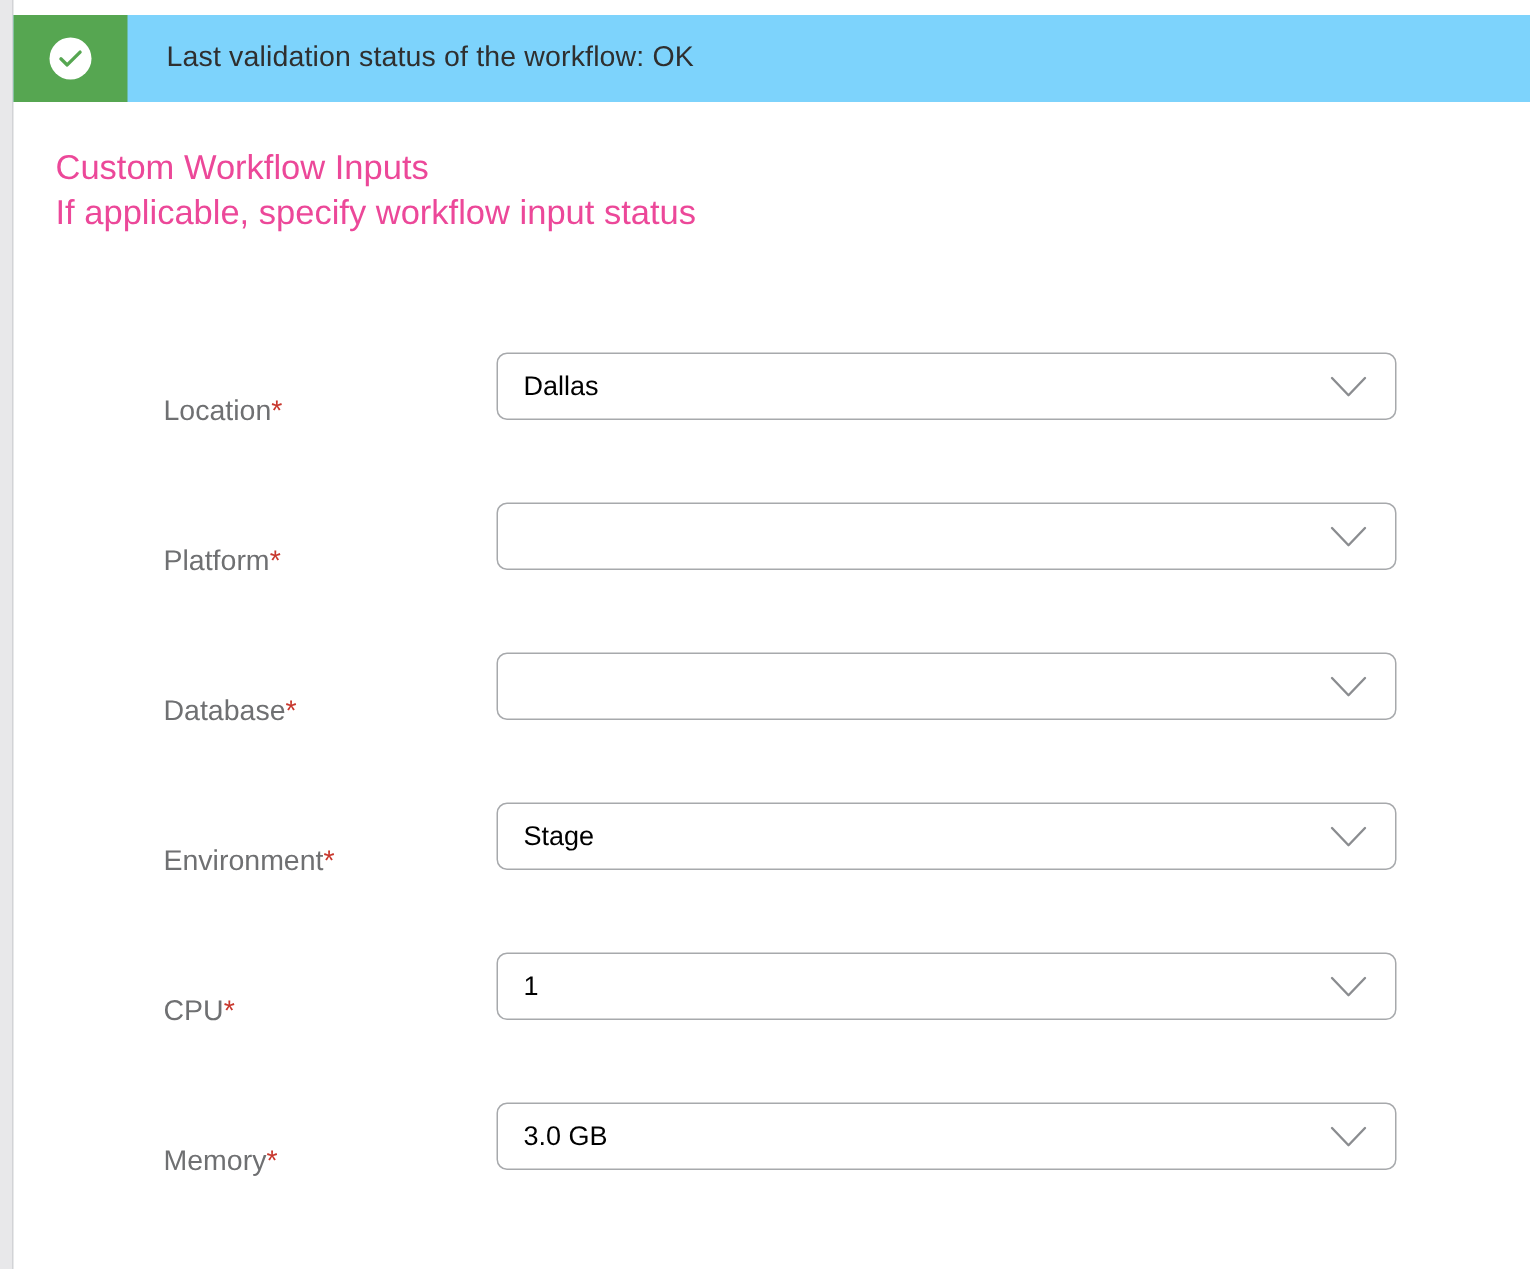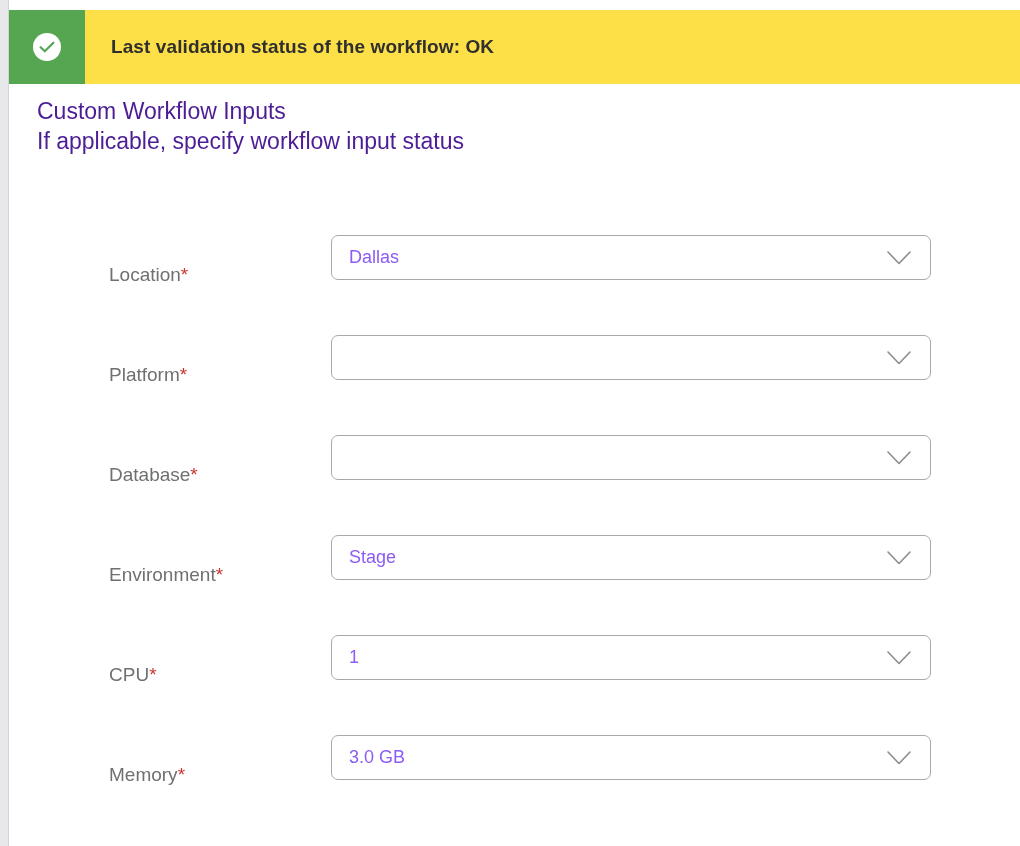--- a/index.html
+++ b/index.html
@@ -32,25 +32,24 @@
     border-left: 1px solid #d2d3d6;
     box-sizing: border-box;
   }
 
   
   #status-banner {
     position: absolute;
     left: 0;
     top: 10px;
     right: 0;
-    height: 74px;
-    background: #fde047;
+    height: 58px;
+    background: #7dd3fc;
     display: flex;
     align-items: stretch;
-    font-weight: bold;
   }
   #status-icon-box {
     width: 76px;
     background: #56a651;
     display: flex;
     align-items: center;
     justify-content: center;
     flex: 0 0 76px;
   }
   #status-icon-box svg {
@@ -63,21 +62,21 @@
     font-size: 19px;
     color: #2f2f2f;
     letter-spacing: 0.1px;
   }
 
   
   #heading-block {
     position: absolute;
     left: 28px;
     top: 96px;
-    color: #4c1d95;
+    color: #ec4899;
     font-size: 23px;
     line-height: 30px;
   }
   #heading-block .hline {
     display: block;
     white-space: nowrap;
   }
 
   
   #input-form {
@@ -116,21 +115,21 @@
   }
   .select-value {
     position: absolute;
     left: 17px;
     top: 0;
     right: 60px;
     height: 100%;
     display: flex;
     align-items: center;
     font-size: 18px;
-    color: #8b5cf6;
+    color: #000000;
     white-space: nowrap;
     overflow: hidden;
   }
   .select-chevron {
     position: absolute;
     right: 14px;
     top: 0;
     height: 100%;
     width: 34px;
     display: flex;

